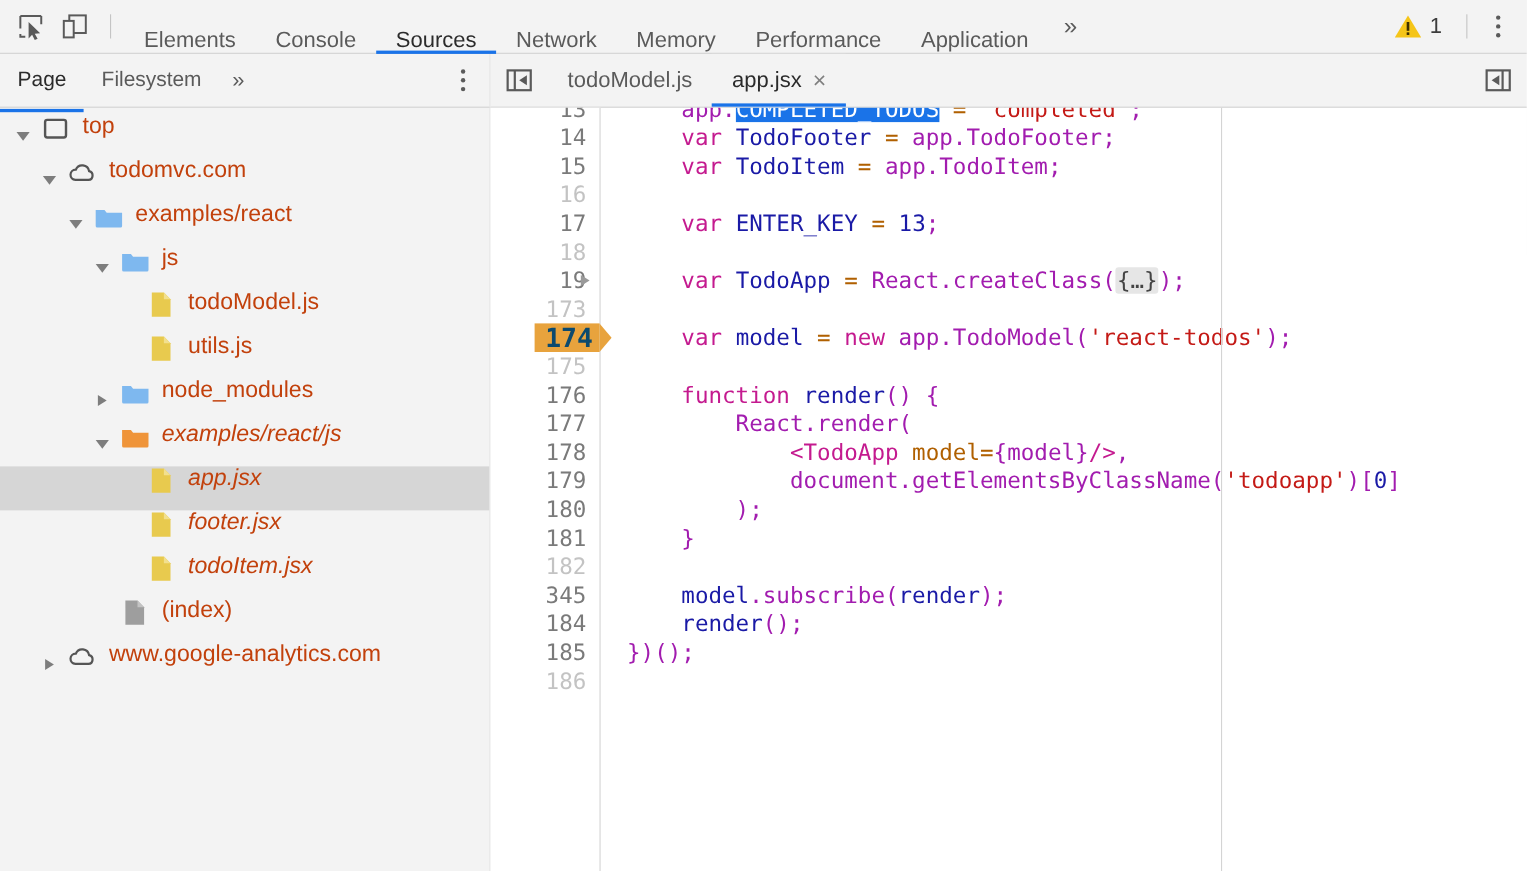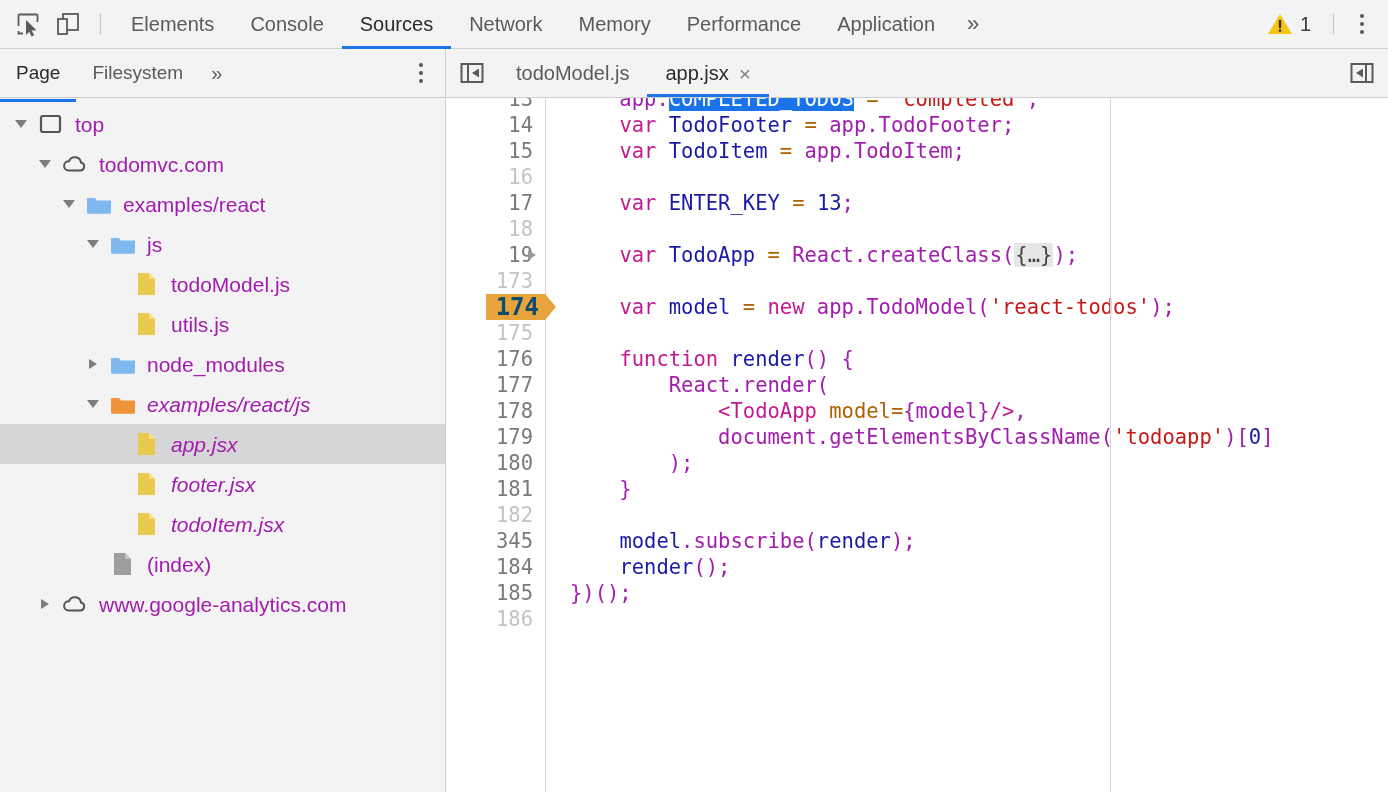--- a/index.html
+++ b/index.html
@@ -31,21 +31,21 @@
     display: flex; align-items: center; justify-content: center;
     cursor: pointer;
   }
   .tb-sep {
     width: 1px; height: 22px;
     background: #c4c4c4;
     margin: 0 12px;
   }
   .panel-tabs { display: flex; align-items: stretch; height: 49px; }
   .panel-tab {
-    display: flex; align-items: center;
+    display: flex; align-items: flex-end;
     padding: 0 18px;
     height: 49px;
     font-size: 20px;
     color: #5a5a5a;
     cursor: pointer;
     position: relative;
     white-space: nowrap;
   }
   .panel-tab.active { color: #2b2b2b; }
   .panel-tab.active::after {
@@ -108,24 +108,24 @@
     padding: 0 12px; cursor: pointer; letter-spacing: -2px;
   }
   .nav-spacer { flex: 1 1 auto; }
 
   .tree {
     flex: 1 1 auto; overflow: hidden;
     padding-top: 6px;
     background: #f3f3f3;
   }
   .tree-row {
-    display: flex; align-items: center;
+    display: flex; 
     height: 40px;
     font-size: 21px;
-    color: #a21caf;
+    color: #c2410c;
     cursor: pointer;
     white-space: nowrap;
   }
   .tree-row.selected { background: #d6d6d6; }
   .tw {
     width: 22px; min-width: 22px;
     display: flex; align-items: center; justify-content: center;
     margin-right: 4px;
   }
   .tw.empty { visibility: hidden; }

